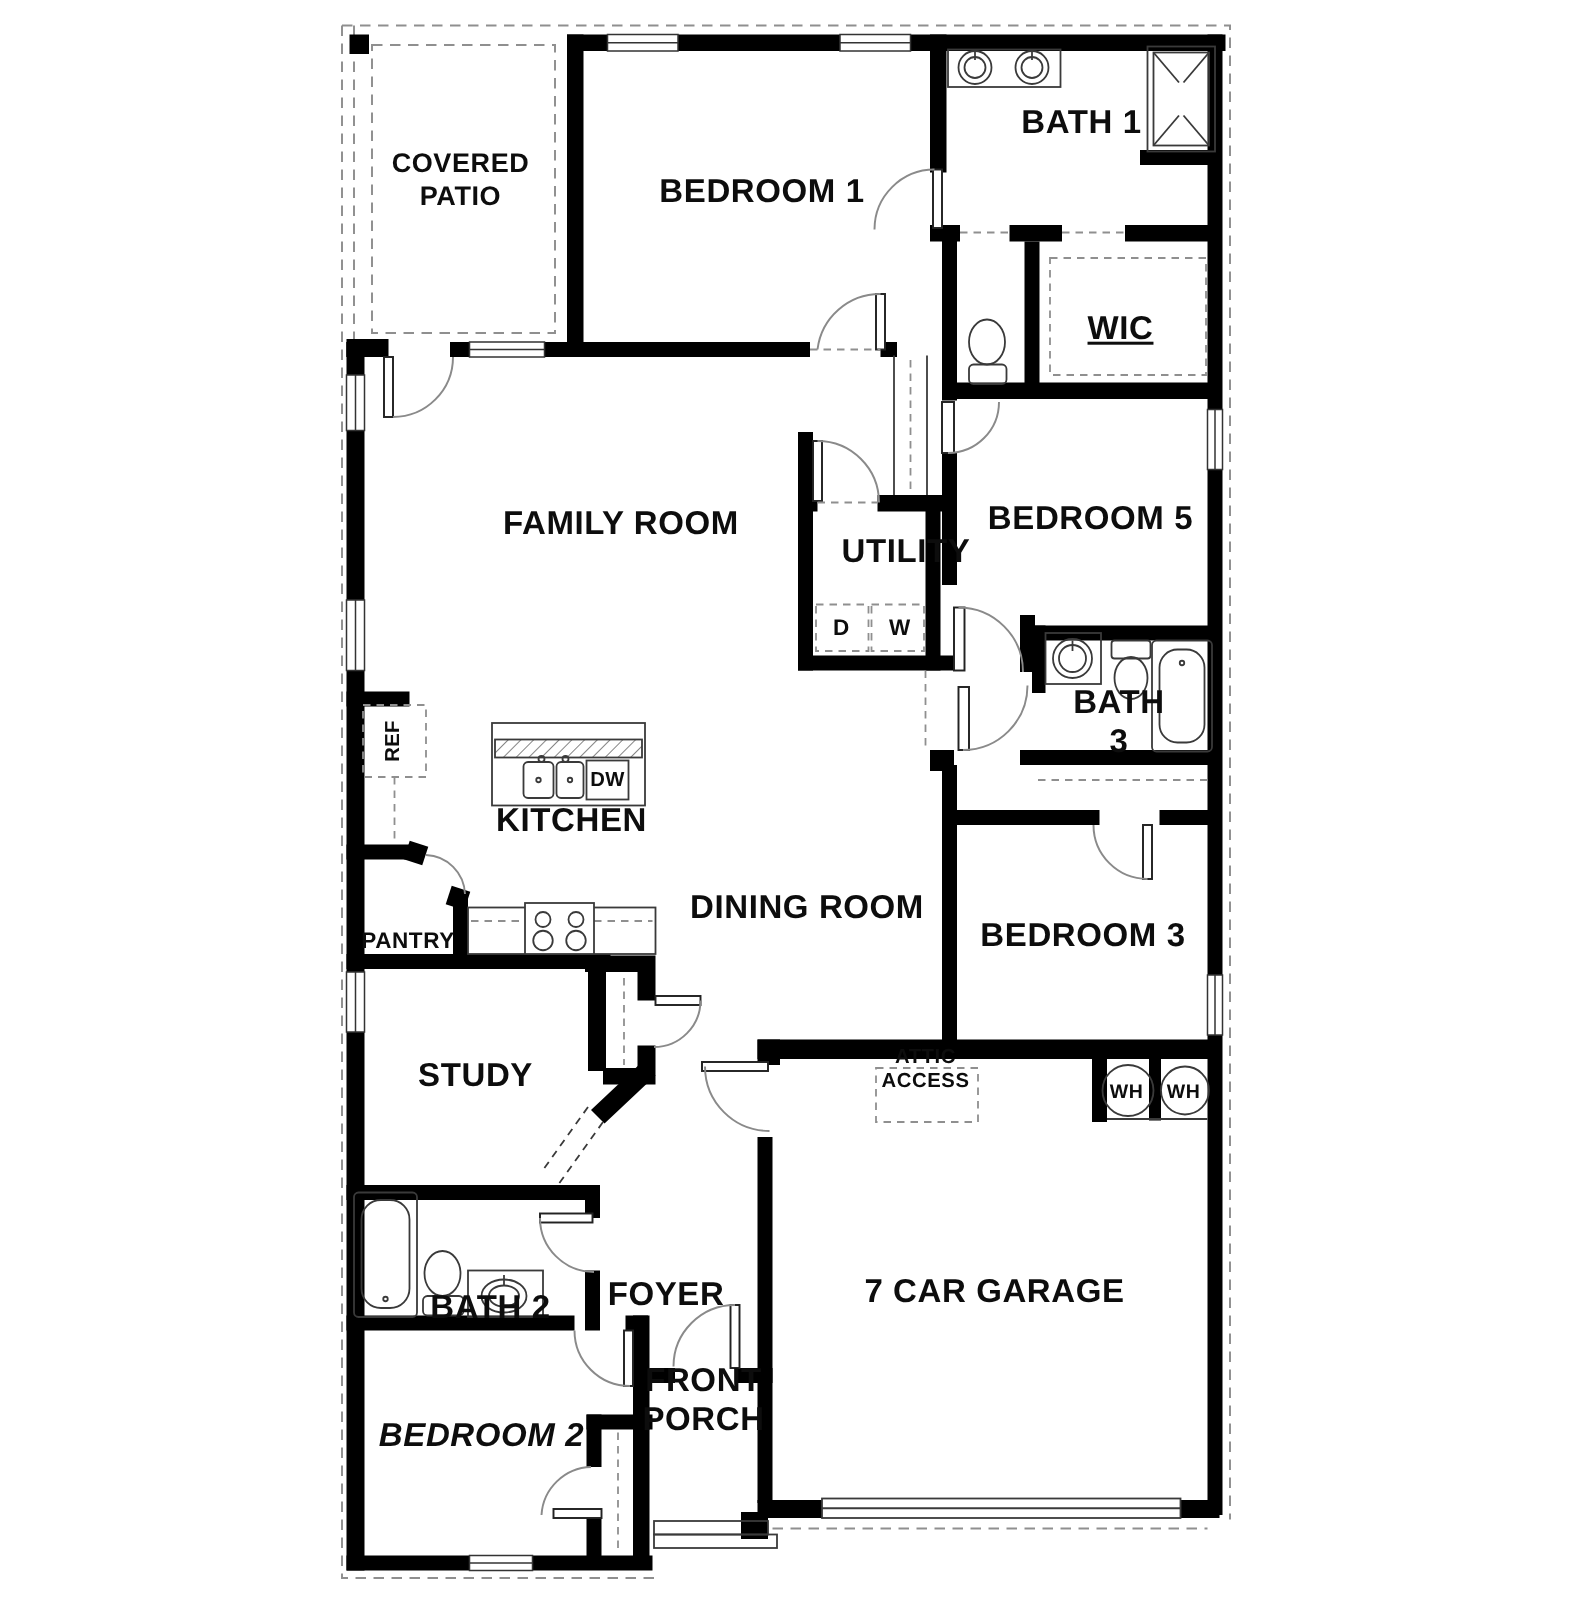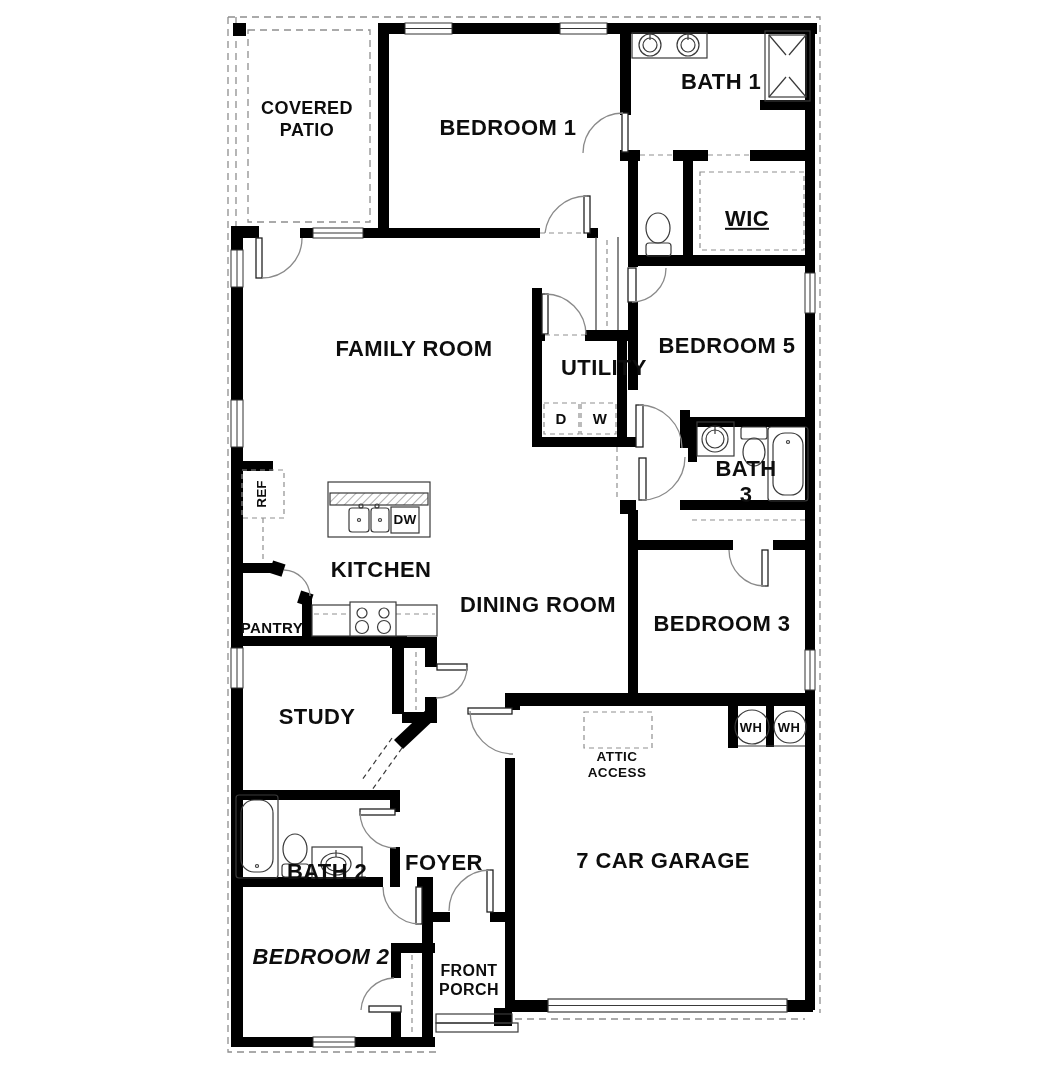--- a/index.html
+++ b/index.html
@@ -315,28 +315,28 @@
   <div class="lbl" style="left:747px;top:219px;text-decoration:underline;">WIC</div>
   <div class="lbl" style="left:414px;top:349px;">FAMILY ROOM</div>
   <div class="lbl" style="left:580px;top:368px;margin-left:24px;">UTILITY</div>
   <div class="lbl sm" style="left:561px;top:419px;">D</div>
   <div class="lbl sm" style="left:600px;top:419px;">W</div>
   <div class="lbl" style="left:727px;top:346px;">BEDROOM 5</div>
   <div class="lbl" style="left:746px;top:482px;">BATH
 3</div>
   <div class="lbl xs rot" style="left:262px;top:494px;">REF</div>
   <div class="lbl xs" style="left:405px;top:520px;">DW</div>
-  <div class="lbl" style="left:381px;top:570px;">KITCHEN</div>
+  <div class="lbl" style="left:381px;top:547px;">KITCHEN</div>
   <div class="lbl" style="left:538px;top:605px;">DINING ROOM</div>
   <div class="lbl sm" style="left:272px;top:628px;">PANTRY</div>
   <div class="lbl" style="left:722px;top:624px;">BEDROOM 3</div>
   <div class="lbl" style="left:317px;top:717px;">STUDY</div>
-  <div class="lbl attic" style="left:617px;top:765px;">ATTIC
+  <div class="lbl attic" style="left:617px;top:712px;">ATTIC
 ACCESS</div>
   <div class="lbl" style="left:751px;top:728px;font-size:13px;">WH</div>
   <div class="lbl" style="left:789px;top:728px;font-size:13px;">WH</div>
   <div class="lbl" style="left:327px;top:824px;margin-top:48px;">BATH 2</div>
   <div class="lbl" style="left:444px;top:815px;margin-top:48px;">FOYER</div>
   <div class="lbl" style="left:663px;top:861px;">7 CAR GARAGE</div>
   <div class="lbl" style="left:321px;top:957px;font-style:italic;">BEDROOM 2</div>
-  <div class="lbl" style="left:469px;top:980px;font-size:16px;">FRONT
+  <div class="lbl" style="left:469px;top:934px;font-size:22px;">FRONT
 PORCH</div>
 </div>
 
 </body></html>

